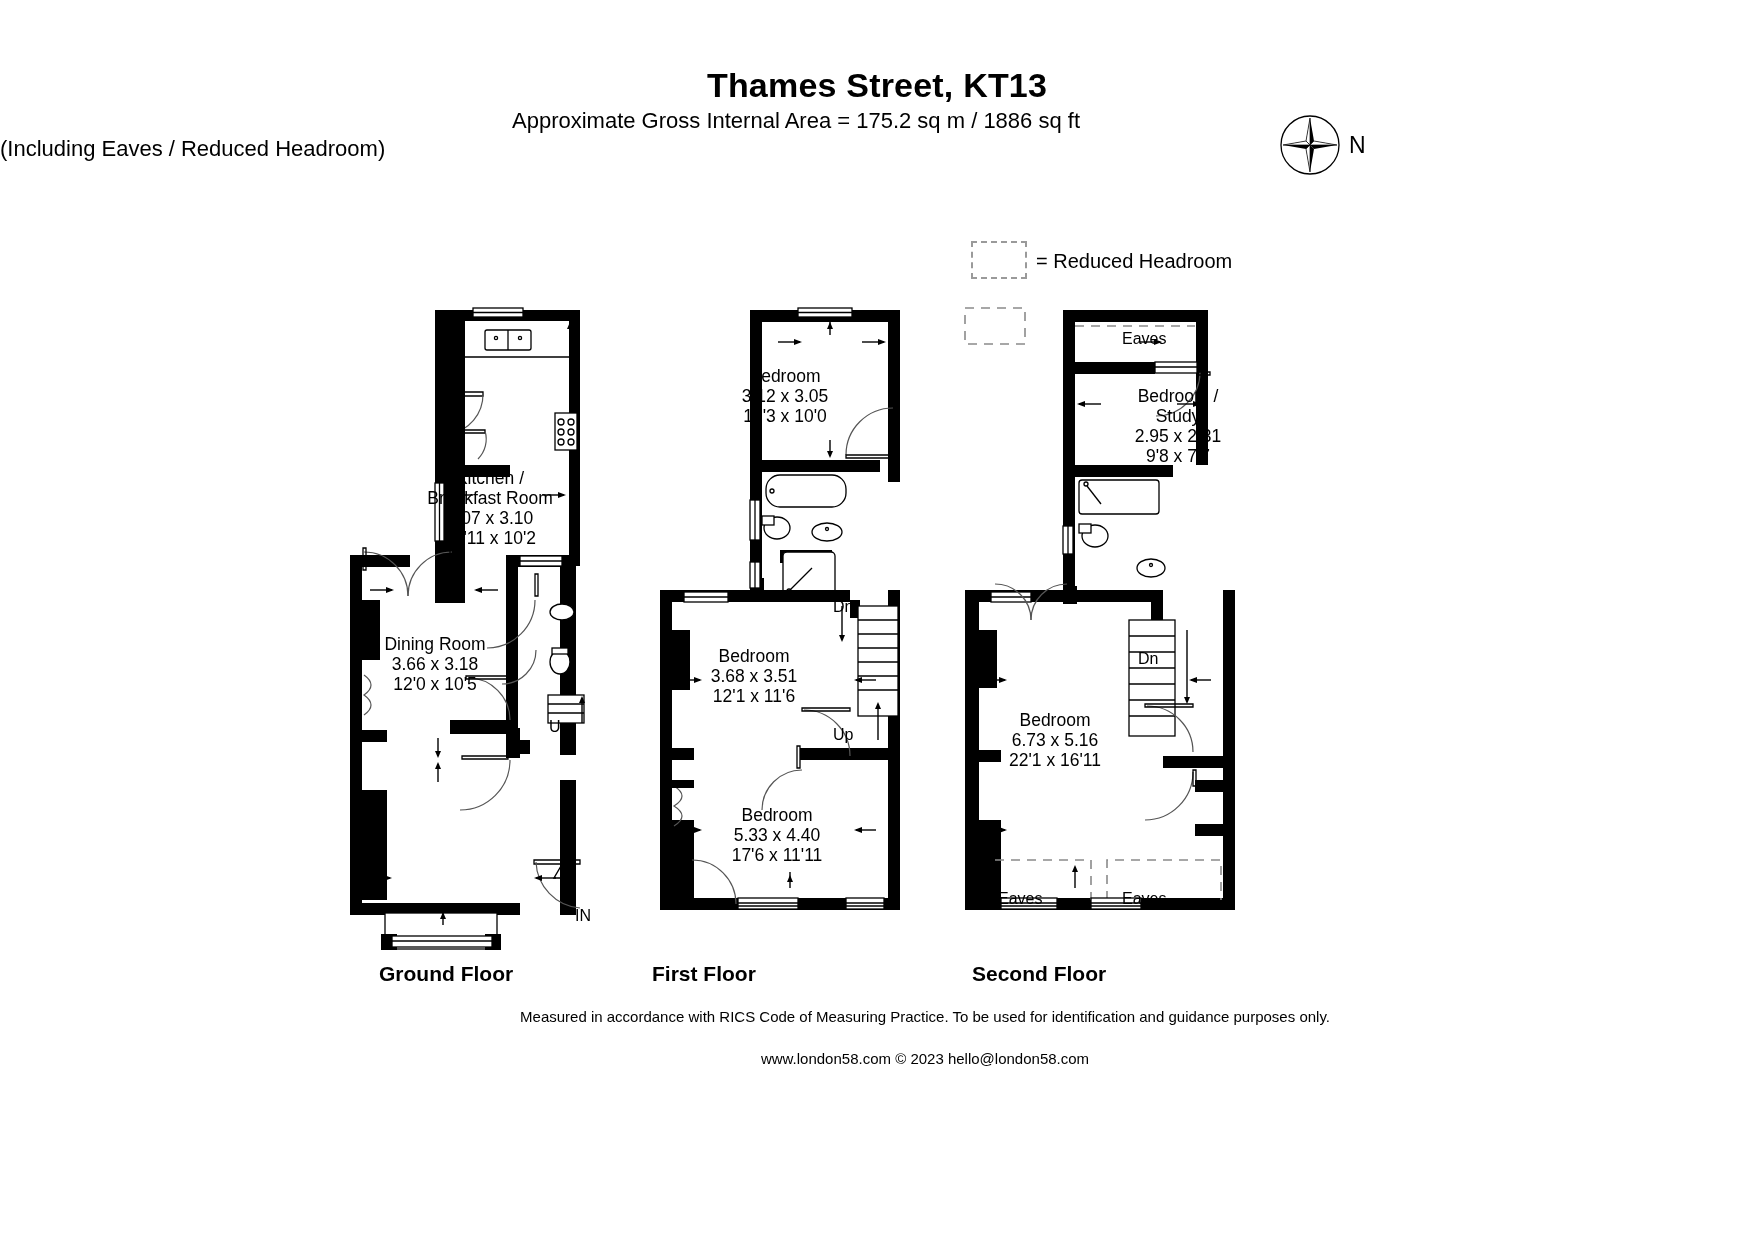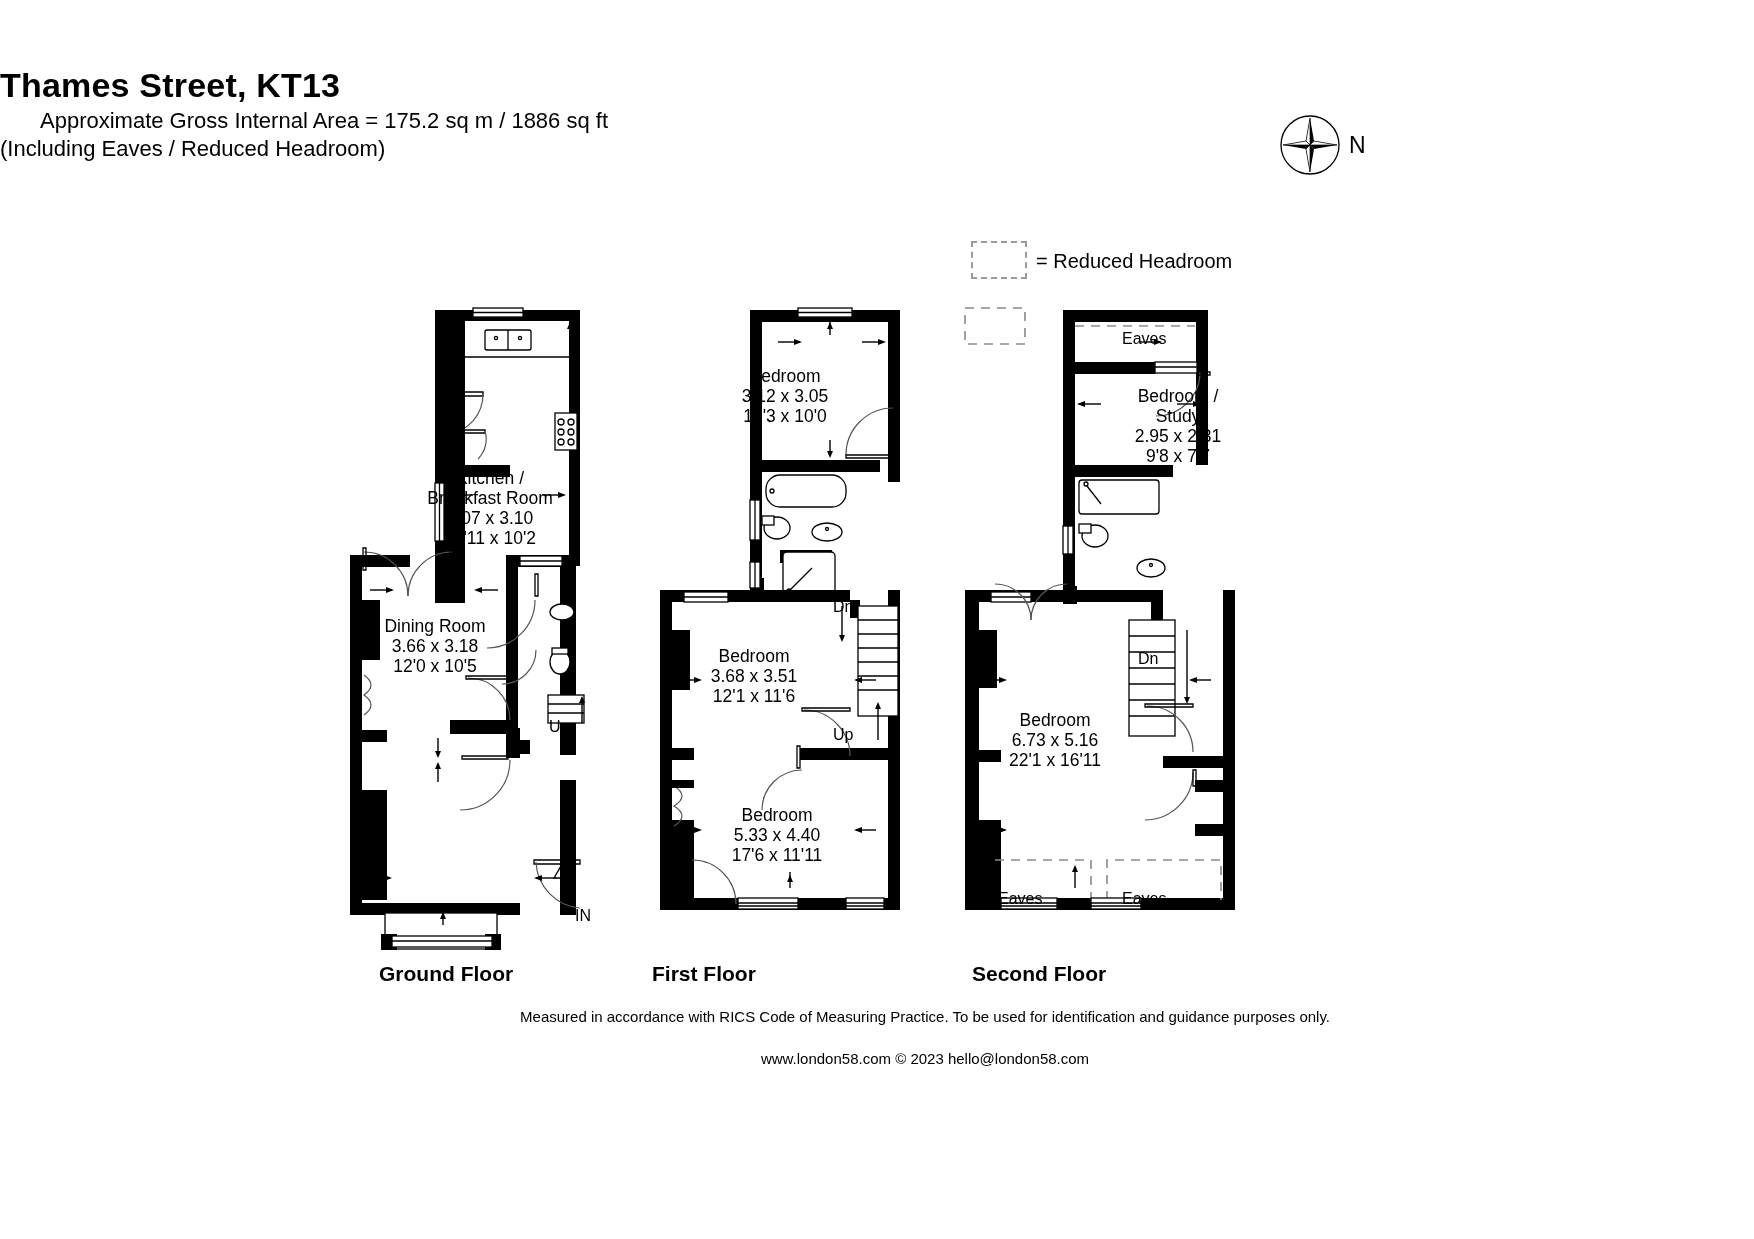--- a/index.html
+++ b/index.html
@@ -1,20 +1,20 @@
 <!DOCTYPE html>
 <html><head>
 <meta charset="utf-8">
 <style>
   html,body{margin:0;padding:0;background:#fff;}
   body{width:1754px;height:1239px;font-family:"Liberation Sans",sans-serif;color:#000;position:relative;overflow:hidden;}
   #root{position:absolute;left:0;top:0;width:1754px;height:1239px;}
   .abs{position:absolute;}
-  .ttl{left:0;top:66px;width:1754px;font-size:34px;font-weight:bold;letter-spacing:.2px;}
-  .sub1{left:0;top:108px;width:1592px;font-size:22px;padding-left:40px;}
+  .ttl{left:0;top:66px;width:1754px;text-align:center;font-size:34px;font-weight:bold;letter-spacing:.2px;}
+  .sub1{left:0;top:108px;width:1592px;text-align:center;font-size:22px;}
   .sub2{left:0;top:136px;width:1754px;text-align:left;font-size:22px;}
   .legend-box{left:971px;top:241px;width:56px;height:38px;border:2px dashed #9a9a9a;box-sizing:border-box;}
   .legend-txt{left:1036px;top:250px;font-size:20px;white-space:nowrap;}
   .compass{left:1279px;top:114px;width:62px;height:62px;}
   .compass-n{left:1349px;top:132px;font-size:23px;}
   .floorlbl{font-size:21px;font-weight:bold;white-space:nowrap;}
   .rlbl{font-size:17.5px;text-align:center;line-height:20px;white-space:nowrap;}
   .small{font-size:16px;white-space:nowrap;}
   .foot{left:0;width:1754px;text-align:center;font-size:15px;padding-left:48px;}
   svg{display:block;}
@@ -171,21 +171,21 @@
     </svg>
   </div>
 
   <div class="abs rlbl" style="left:400px;top:468px;width:180px;">
     <div>Kitchen /</div>
     <div>Breakfast Room</div>
     <div>6.07 x 3.10</div>
     <div>19'11 x 10'2</div>
   </div>
 
-  <div class="abs rlbl" style="left:340px;top:616px;width:190px;">
+  <div class="abs rlbl" style="left:340px;top:634px;width:190px;">
     <div>Dining Room</div>
     <div>3.66 x 3.18</div>
     <div>12'0 x 10'5</div>
   </div>
 
 
   <div class="abs small" style="left:549px;top:718px;">Up</div>
   <div class="abs small" style="left:552px;top:907px;margin-left:23px;">IN</div>
 
   <div class="abs floorlbl" style="left:338px;top:962px;margin-left:41px;">Ground Floor</div>

